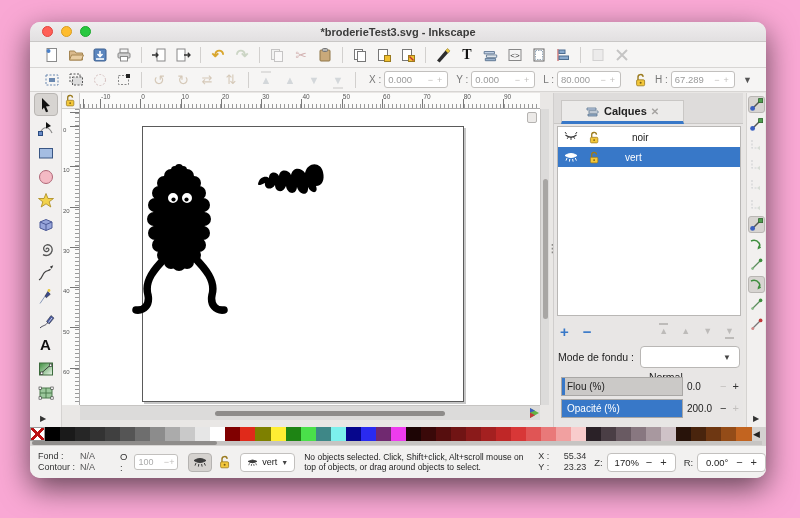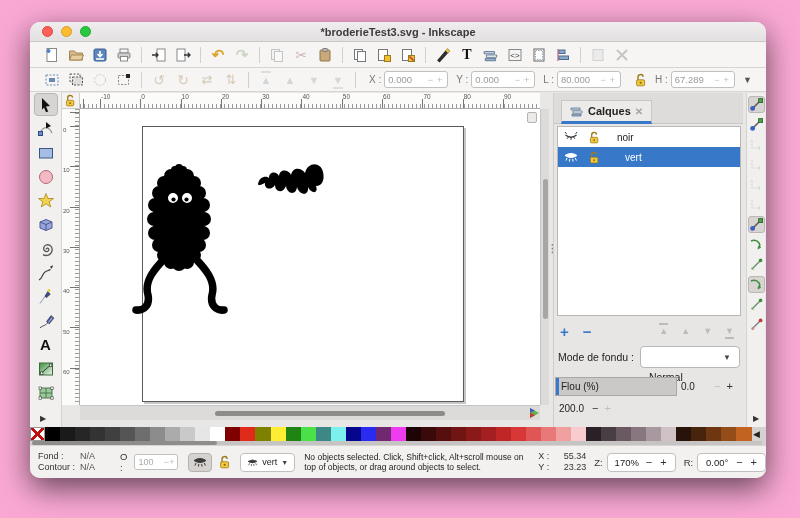--- a/index.html
+++ b/index.html
@@ -49,40 +49,40 @@
   .stickyzoom{position:absolute;right:3px;top:3px;width:10px;height:11px;background:#eceae8;border:1px solid #b5b3b1;border-radius:2px;}
   .hscroll{position:absolute;left:50px;top:313px;width:448px;height:15px;background:#dcdbda;border-top:1px solid #c6c4c2;}
   .hthumb{position:absolute;left:135px;top:5px;width:230px;height:5px;background:#8e8c8a;border-radius:3px;}
   .cmscorner{position:absolute;left:498px;top:313px;width:12px;height:15px;background:#dcdbda;border-top:1px solid #c6c4c2;display:flex;align-items:center;justify-content:center;}
   .vscroll{position:absolute;left:510px;top:17px;width:9px;height:296px;background:#dcdbda;border-left:1px solid #c6c4c2;}
   .vthumb{position:absolute;left:2px;top:70px;width:5px;height:140px;background:#a8a6a4;border-radius:3px;}
   .panelknob{position:absolute;left:517px;top:152px;width:6px;height:30px;color:#8a8886;font-size:11px;font-weight:bold;line-height:9px;letter-spacing:-2px;}
   
   .panel{position:absolute;left:523px;top:1px;width:190px;height:334px;background:#e8e6e5;border-left:1px solid #d0cecd;}
   .tabbar{position:absolute;left:0;top:0;width:100%;height:31px;background:#dedcdb;border-bottom:1px solid #c9c7c5;}
-  .tab{position:absolute;left:7px;top:7px;height:24px;padding:0 8px;background:#ecebea;border:1px solid #c9c7c5;border-bottom:3px solid #3878c8;display:flex;align-items:center;gap:4px;}
+  .tab{position:absolute;left:7px;top:7px;height:24px;padding:0 24px;background:#ecebea;border:1px solid #c9c7c5;border-bottom:3px solid #3878c8;display:flex;align-items:center;gap:4px;}
   .tab .tname{font-size:11px;font-weight:bold;color:#222;}
   .tab .tclose{font-size:10px;color:#a5a3a1;font-weight:bold;}
   .layerlist{position:absolute;left:3px;top:33px;width:184px;height:190px;background:#fff;border:1px solid #b9b7b5;}
   .lrow{height:20px;display:flex;align-items:center;gap:10px;padding-left:6px;}
   .lrow .lname{font-size:10px;color:#222;}
   .lrow.sel{background:#3878c8;}
   .lrow.sel .lname{color:#fff;}
   .panelbtns{position:absolute;left:6px;top:228px;width:178px;height:20px;display:flex;align-items:center;}
   .pb{font-size:15px;font-weight:bold;color:#3878c8;margin-right:14px;}
   .stackarrows{margin-left:auto;display:flex;gap:13px;margin-right:4px;}
   .sa{font-size:9px;color:#bdbbb9;position:relative;}
   .sa.bar-t::before{content:"";position:absolute;left:0;right:0;top:-3px;border-top:2px solid #bdbbb9;}
   .sa.bar-b::after{content:"";position:absolute;left:0;right:0;bottom:-3px;border-bottom:2px solid #bdbbb9;}
   .blendrow{position:absolute;left:4px;top:252px;width:182px;height:24px;display:flex;align-items:center;}
   .blendlab{font-size:10.5px;color:#222;text-align:right;}
   .blenddd{margin-left:6px;flex:1;height:22px;background:#fff;border:1px solid #b9b7b5;border-radius:4px;display:flex;align-items:center;padding:0 8px;}
   .blenddd .bval{flex:1;font-size:10.5px;color:#222;margin-top:39px;}
   .blenddd .bcaret{font-size:8px;color:#444;}
-  .sliderrow{position:absolute;left:1px;width:184px;height:20px;display:flex;align-items:center;}
+  .sliderrow{position:absolute;left:7px;width:184px;height:20px;display:flex;align-items:center;}
   .sl-track{position:relative;width:122px;height:19px;border:1px solid #a9a7a5;background:#cbc9c7;overflow:hidden;}
   .sl-fill{position:absolute;left:0;top:0;bottom:0;background:#3878c8;}
   .sl-lab{position:absolute;left:5px;top:3px;font-size:10px;color:#222;white-space:nowrap;}
   .sl-lab.white{color:#fff;}
   .sl-val{width:34px;text-align:left;font-size:10px;color:#222;padding-left:4px;}
   .sl-btn{font-size:11px;padding:0 3px;}
   .en{color:#333;} .gr{color:#c2c0be;}
   
   .snapbar{position:absolute;left:716px;top:1px;width:19px;height:334px;background:#f2f0ef;border-left:1px solid #d5d3d1;}
   .snapitem{width:17px;height:17px;margin:3px auto 3px auto;display:flex;align-items:center;justify-content:center;border-radius:3px;}
@@ -596,21 +596,21 @@
           </div>
         </div>
         <div class="layerlist">
           <div class="lrow">
             <svg width="14" height="12" fill="#3c3c3c" stroke="#3c3c3c">
                 <use href="#eye-closed" width="14" height="12"></use>
               </svg>
             <svg width="13" height="13">
                 <use href="#lock-open" width="13" height="13"></use>
               </svg>
-            <span class="lname" style="margin-left:6px">noir</span>
+            <span class="lname" style="margin-left:21px">noir</span>
           </div>
           <div class="lrow sel">
             <svg width="14" height="12" fill="#fff" stroke="#fff">
                 <use href="#eye-open" width="14" height="12"></use>
               </svg>
             <svg width="13" height="13">
                 <use href="#lock-open" width="13" height="13"></use>
               </svg>
             <span class="lname" style="margin-left:14px">vert</span>
           </div>
@@ -635,20 +635,24 @@
         <div class="sliderrow" style="top:283px">
           <span class="sl-track">
             <span class="sl-fill" style="width:3px"></span>
             <span class="sl-lab">Flou (%)</span>
           </span>
           <span class="sl-val">0.0</span>
           <span class="sl-btn gr">−</span>
           <span class="sl-btn en">+</span>
         </div>
         <div class="sliderrow" style="top:305px">
+          <span class="sl-track">
+            <span class="sl-fill" style="width:100%"></span>
+            <span class="sl-lab white">Opacité (%)</span>
+          </span>
           <span class="sl-val">200.0</span>
           <span class="sl-btn en">−</span>
           <span class="sl-btn gr">+</span>
         </div>
       </div>
 
       <div class="snapbar">
         <div class="snapitem sel">
             <svg width="15" height="15">
               <use href="#snap-node" width="15" height="15"></use>

